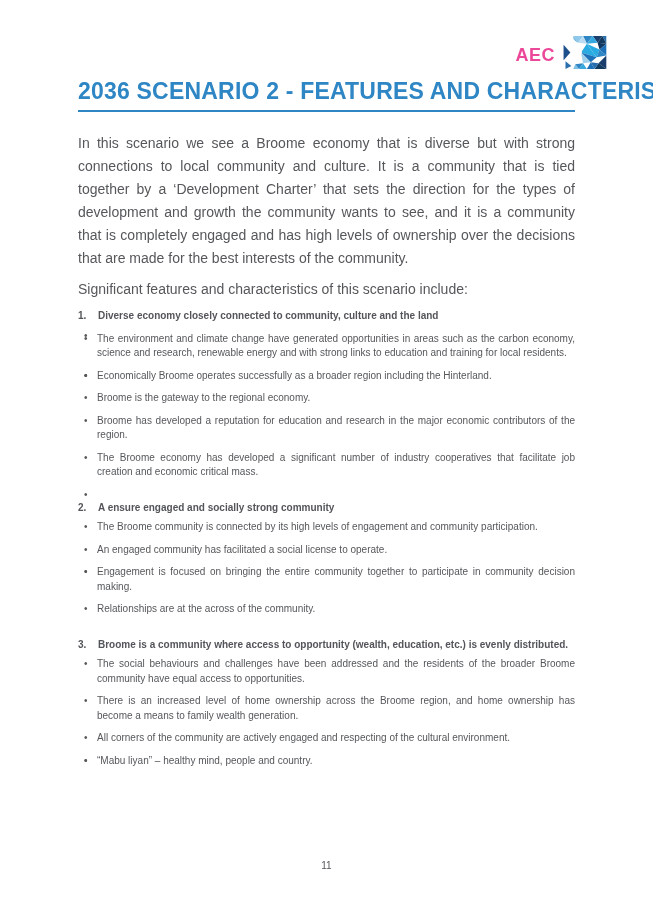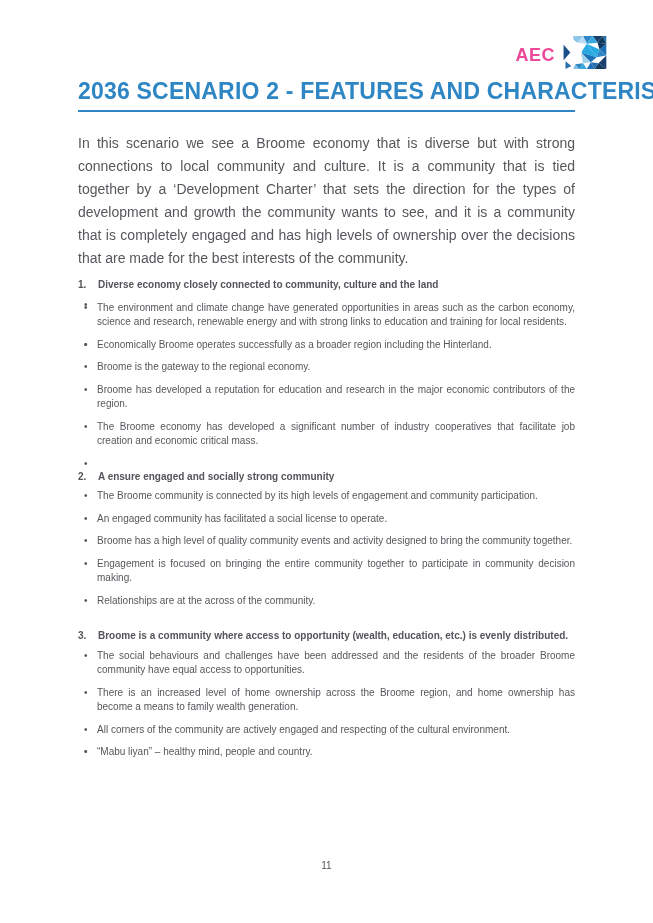--- a/index.html
+++ b/index.html
@@ -131,20 +131,21 @@
         <polygon points="4,9 11,17 4,25" fill="#1d4f8a"></polygon>
         <polygon points="6,26 12,31 6,34" fill="#2a6fad"></polygon>
       </g>
     </svg>
   </div>
 
   <div class="content">
     <h1 class="doc-title">2036 SCENARIO 2 - FEATURES AND CHARACTERISTICS</h1>
 
     <p class="para">In this scenario we see a Broome economy that is diverse but with strong connections to local community and culture. It is a community that is tied together by a ‘Development Charter’ that sets the direction for the types of development and growth the community wants to see, and it is a community that is completely engaged and has high levels of ownership over the decisions that are made for the best interests of the community.</p>
+    <p class="para">Significant features and characteristics of this scenario include:</p>
 
     <div class="section">
       <div class="section-heading">
         <span class="num">1.</span>
         <span class="heading-text">Diverse economy closely connected to community, culture and the land</span>
       </div>
       <div class="bullet"><span class="dot">•</span></div>
       <div class="bullet"><span class="dot">•</span><span>The environment and climate change have generated opportunities in areas such as the carbon economy, science and research, renewable energy and with strong links to education and training for local residents.</span></div>
       <div class="bullet"><span class="dot">•</span></div>
       <div class="bullet"><span class="dot">•</span></div>
@@ -155,21 +156,21 @@
       <div class="bullet"><span class="dot">•</span></div>
     </div>
 
     <div class="section">
       <div class="section-heading">
         <span class="num">2.</span>
         <span class="heading-text">A ensure engaged and socially strong community</span>
       </div>
       <div class="bullet"><span class="dot">•</span><span>The Broome community is connected by its high levels of engagement and community participation.</span></div>
       <div class="bullet"><span class="dot">•</span><span>An engaged community has facilitated a social license to operate.</span></div>
-      <div class="bullet"><span class="dot">•</span><span>Broome has a high level of quality community events and activity designed to bring the community together.</span></div>
+      <div class="bullet"><span class="dot">•</span></div>
       <div class="bullet"><span class="dot">•</span><span>Engagement is focused on bringing the entire community together to participate in community decision making.</span></div>
       <div class="bullet"><span class="dot">•</span><span>Relationships are at the across of the community.</span></div>
     </div>
 
     <div class="section">
       <div class="section-heading">
         <span class="num">3.</span>
         <span class="heading-text">Broome is a community where access to opportunity (wealth, education, etc.) is evenly distributed.</span>
       </div>
       <div class="bullet"><span class="dot">•</span><span>The social behaviours and challenges have been addressed and the residents of the broader Broome community have equal access to opportunities.</span></div>

